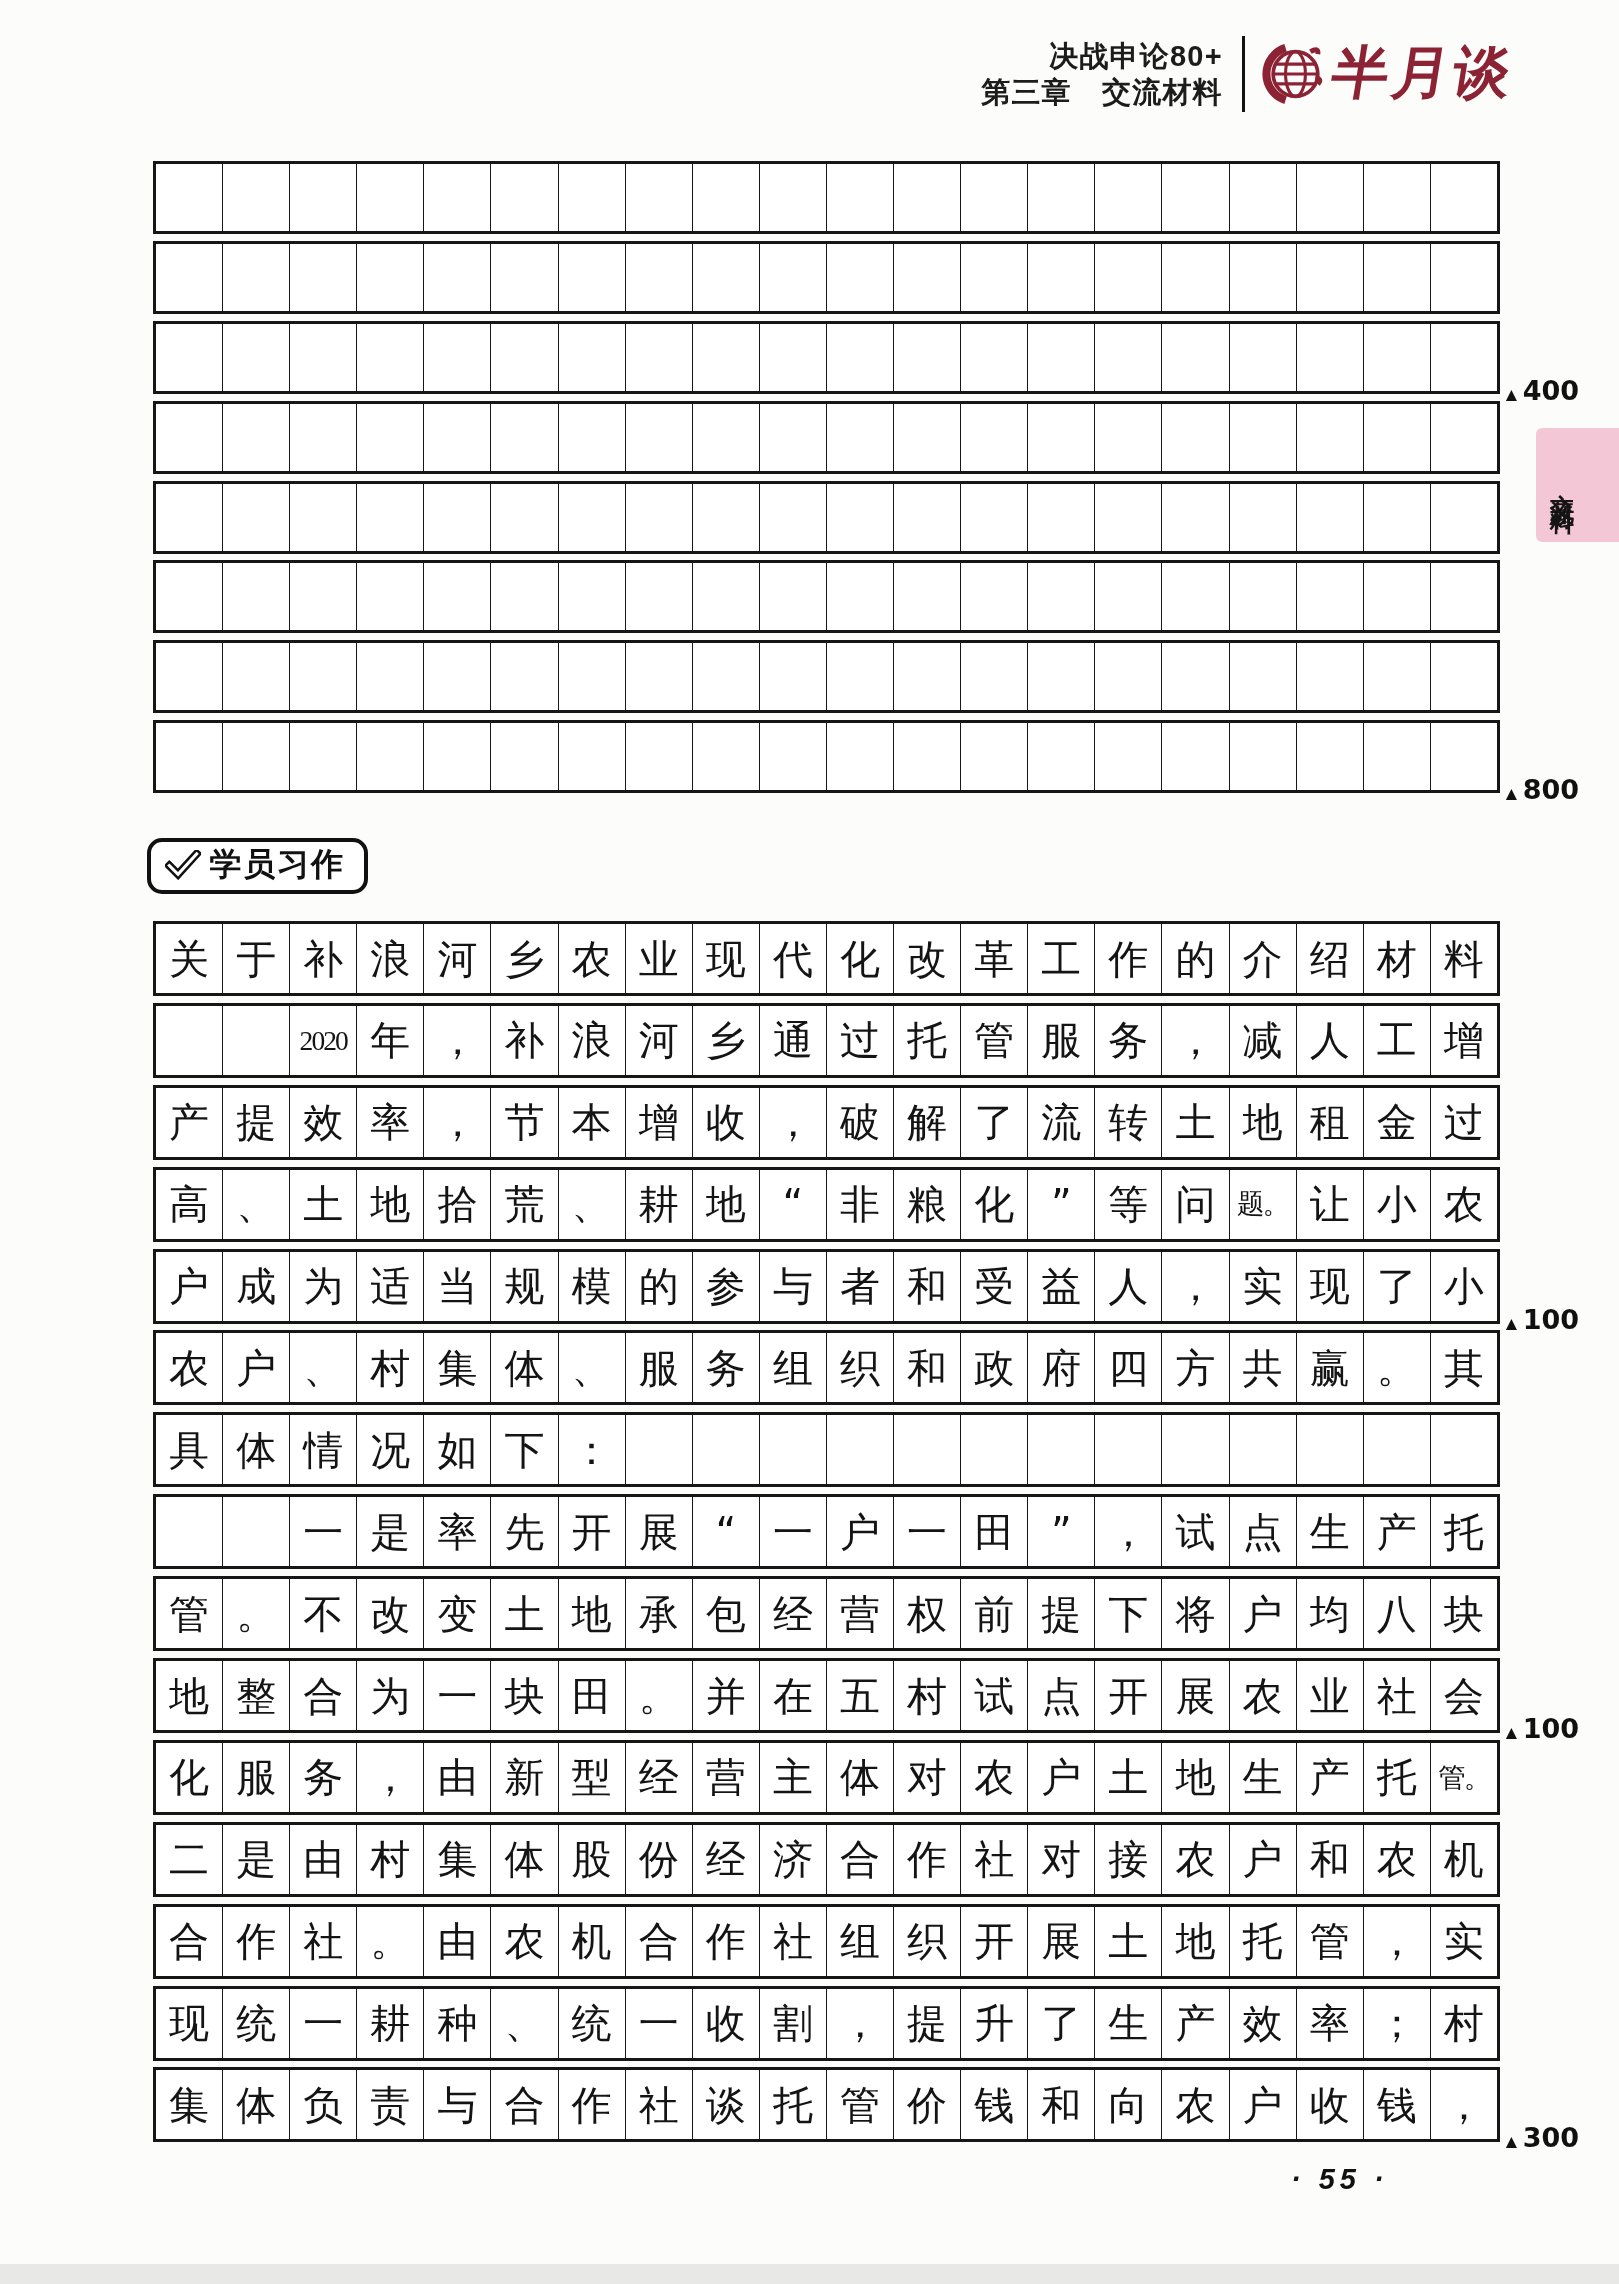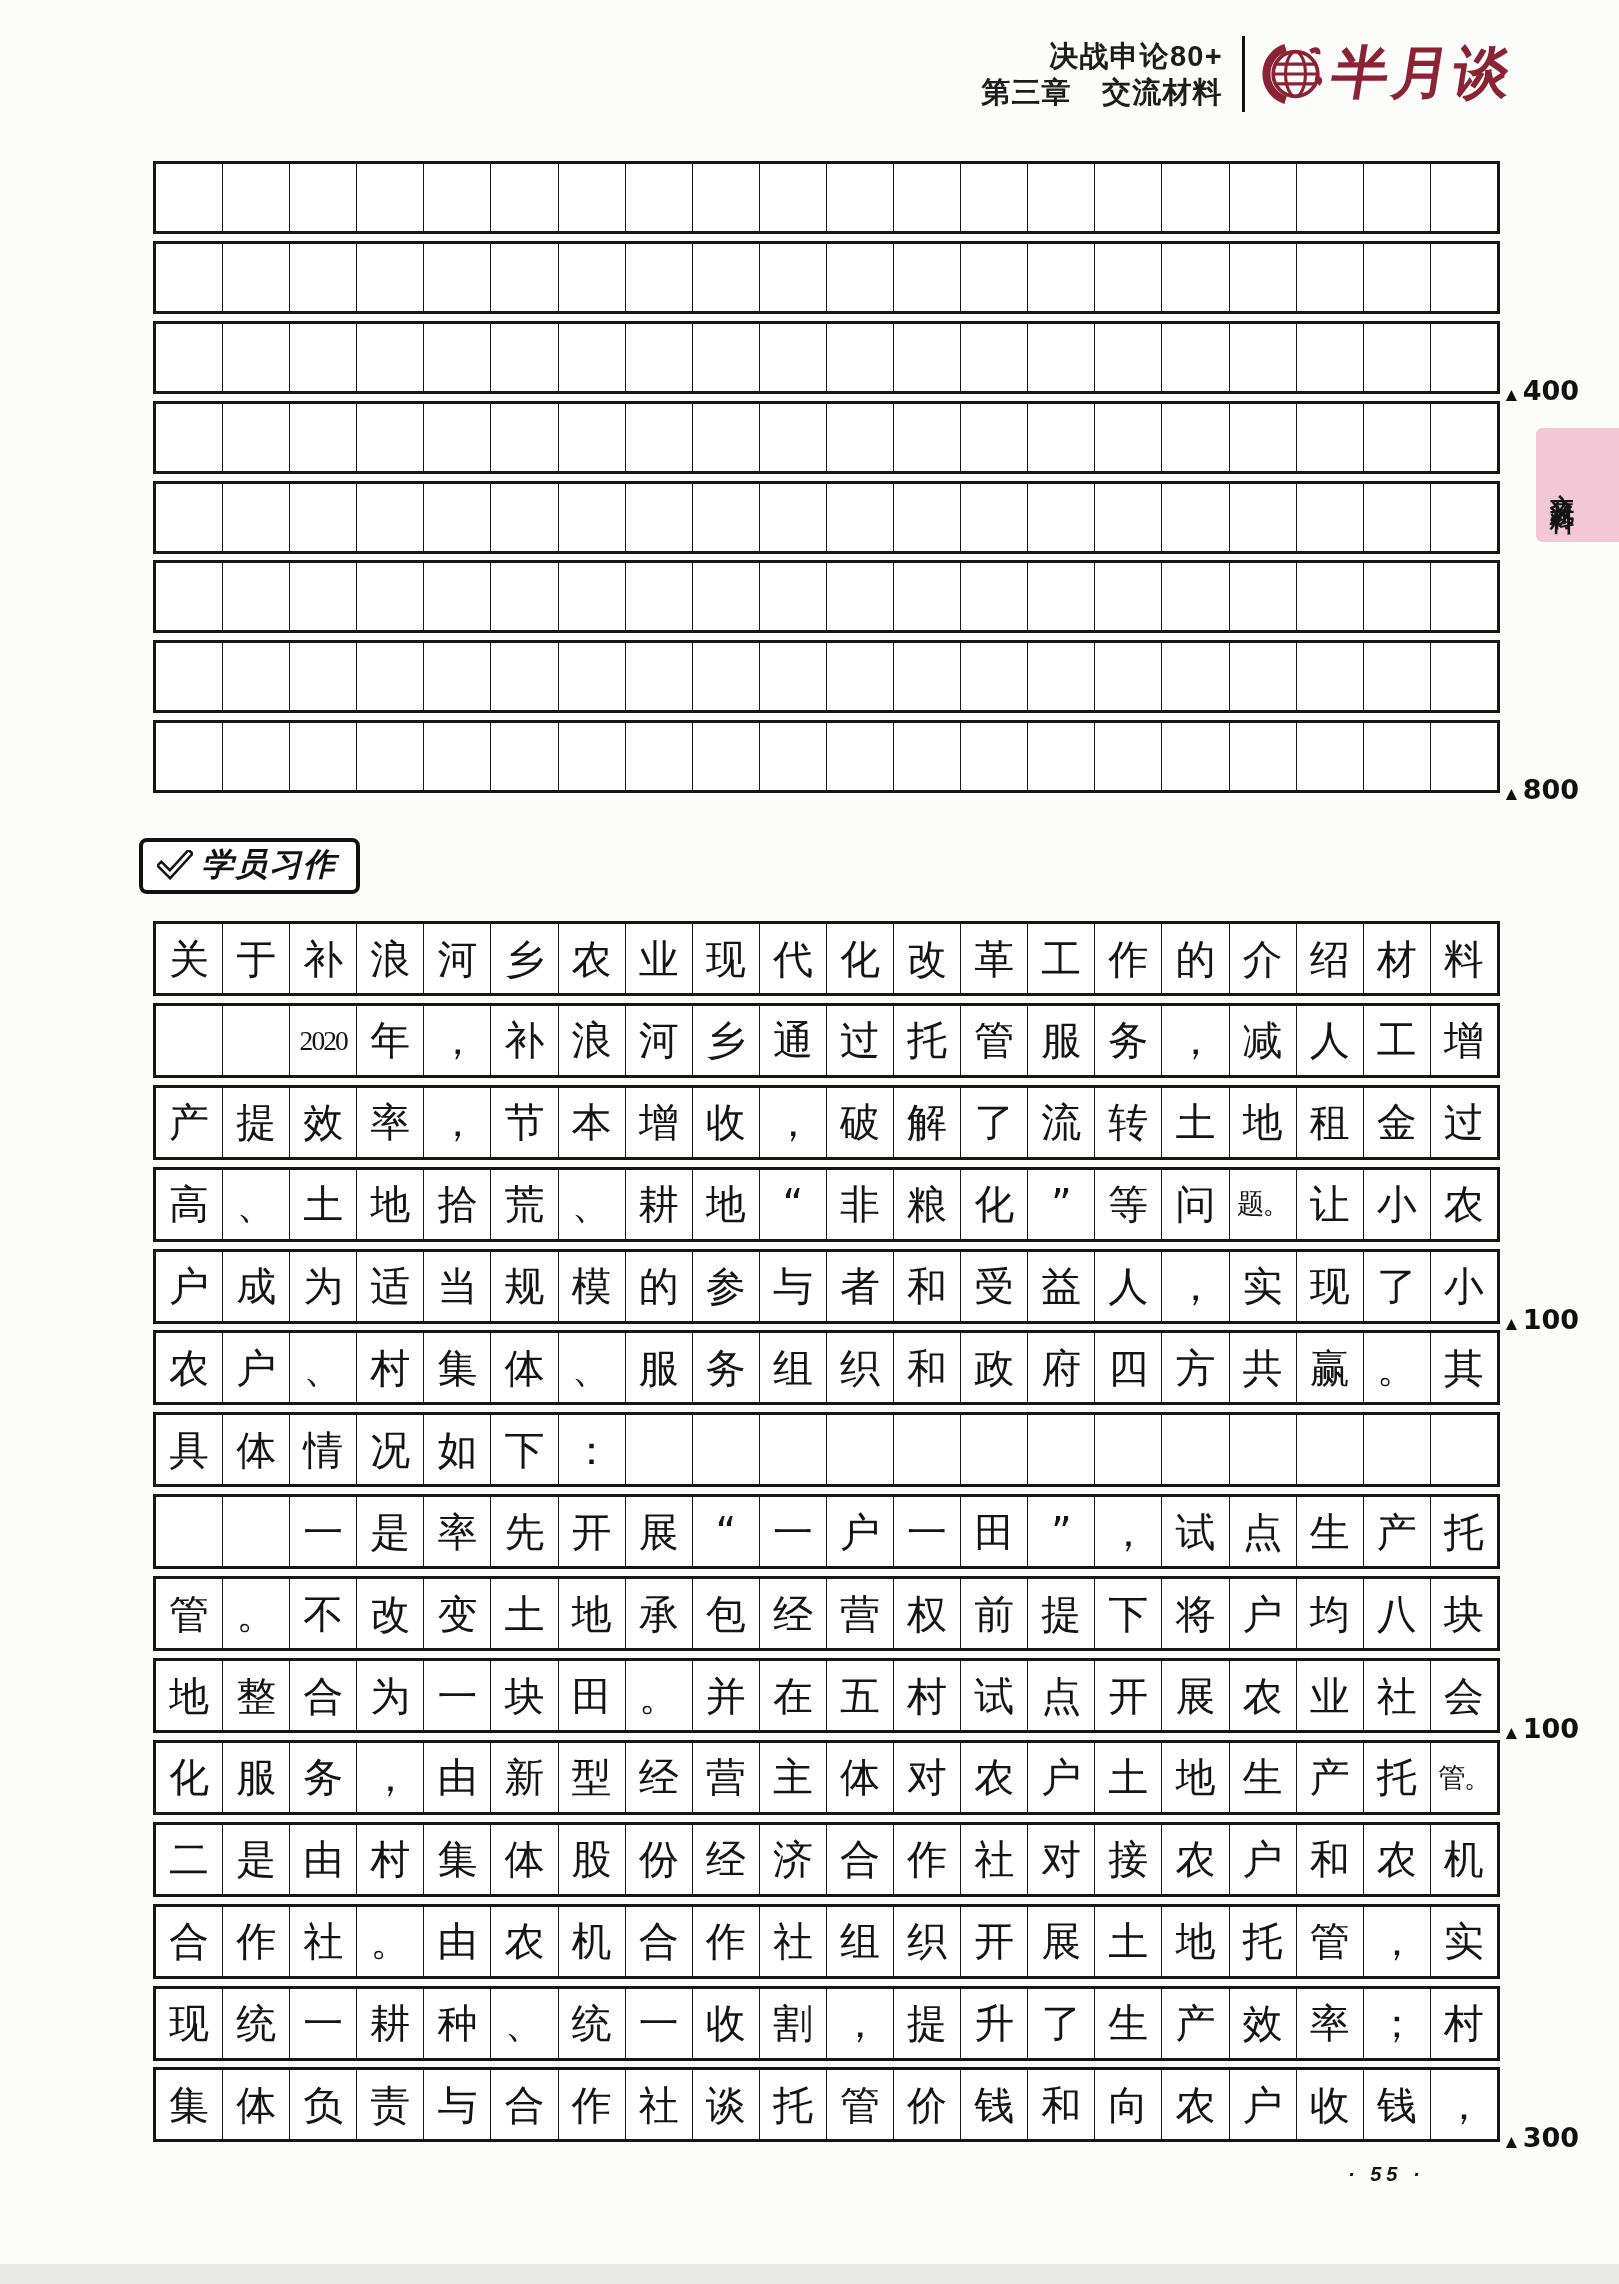--- a/index.html
+++ b/index.html
@@ -55,33 +55,33 @@
   .marker {
     position:absolute; left:1349px;
     display:flex; align-items:flex-end; color:#111;
     line-height:1; white-space:nowrap;
   }
   .marker .tri { font-size:19px; }
   .marker .num { font-size:27px; font-weight:700; margin-left:1.9px; font-family:"DejaVu Sans", sans-serif; }
 
   
   .badge {
-    position:absolute; left:139px; top:838px;
+    position:absolute; left:147px; top:838px;
     box-sizing:border-box; height:56px;
     display:inline-flex; align-items:center;
-    border:4.4px solid #111; border-radius:8px;
-    padding:0 19px 2.5px 13.7px; background:#fff;font-style:italic;
+    border:4.4px solid #111; border-radius:15px;
+    padding:0 19px 2.5px 13.7px; background:#fff;
   }
   .badge .check { margin-right:8.7px; }
   .badge-label { font-size:32px; font-weight:800; letter-spacing:1.9px; color:#111; white-space:nowrap; }
 
   
   .page-number {
-    position:absolute; left:1348px; top:2163px;
-    font-size:20px; font-weight:700; font-style:italic;
+    position:absolute; left:1291px; top:2163px;
+    font-size:29px; font-weight:700; font-style:italic;
     letter-spacing:5px; color:#111; white-space:nowrap;
   }
 </style>
 </head>
 <body>
 
 <div class="page">
 
   <div class="header">
     <div class="header-text">

